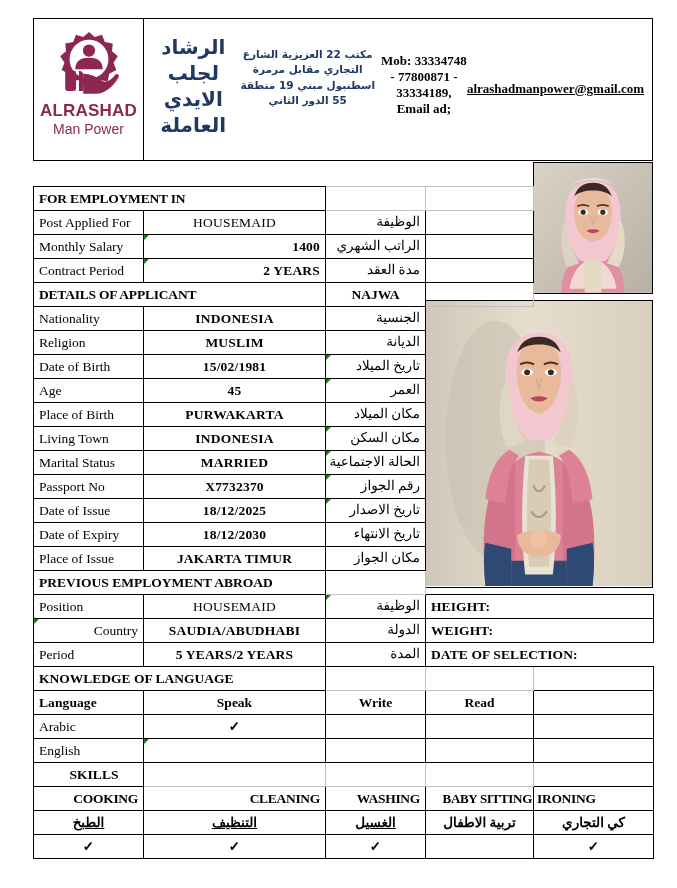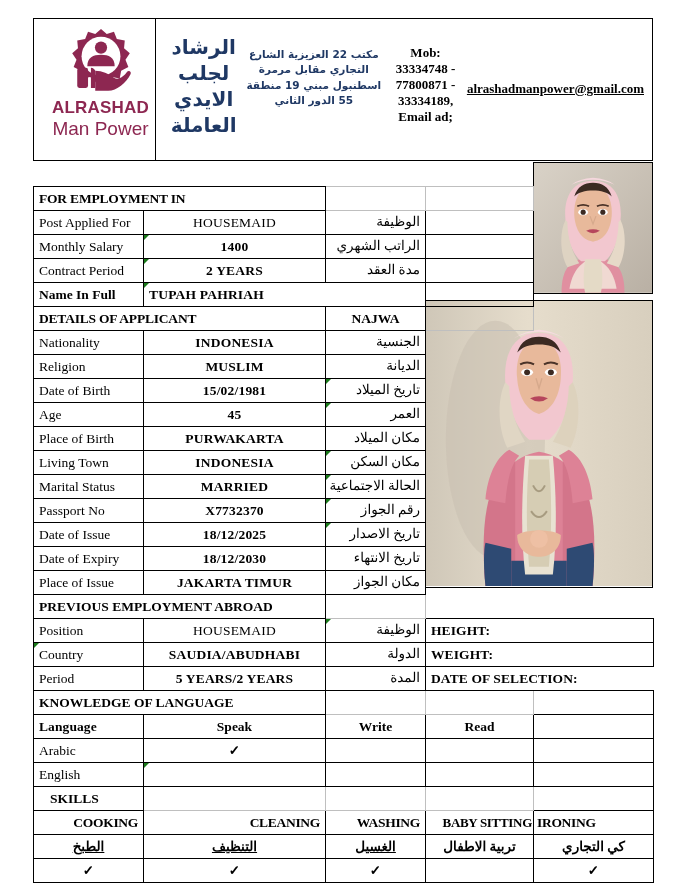--- a/index.html
+++ b/index.html
@@ -12,29 +12,28 @@
 
   
   .header{
     position:absolute;left:33px;top:18px;width:620px;height:143px;
     border:1.5px solid #000;box-sizing:border-box;display:flex;
   }
   .logo-cell{
     width:110px;border-right:1.5px solid #000;box-sizing:border-box;
     display:flex;flex-direction:column;align-items:center;justify-content:center;
     padding:3px 0 16px;
-    margin-left:12px;
   }
   .logo-mark{width:74px;height:72px;display:block;}
   .logo-name{
     font-family:"Liberation Sans",sans-serif;font-weight:bold;
     font-size:17px;letter-spacing:0.2px;color:#8d2751;line-height:1.05;margin-top:1px;
   }
   .logo-sub{
-    font-family:"Liberation Sans",sans-serif;font-size:19px;color:#8d2751;
+    font-family:"Liberation Sans",sans-serif;font-size:14px;color:#8d2751;
     line-height:1.15;margin-top:1px;
   }
   .header-main{
     flex:1;display:flex;flex-direction:row;align-items:center;justify-content:center;
     padding:4px 8px 6px;text-align:center;
   }
   .ar-title{
     direction:rtl;font-family:"DejaVu Sans",sans-serif;font-weight:bold;
     font-size:20px;color:#1f3864;line-height:1.3;margin-bottom:5px;
   }
@@ -84,21 +83,21 @@
   .big-lbl{font-weight:bold;font-size:15px;letter-spacing:0.1px;}
   .sk-en{text-align:right;font-weight:bold;font-size:14px;letter-spacing:-0.3px;}
   .sk-ar{text-align:center;direction:rtl;font-family:"DejaVu Sans",sans-serif;font-weight:bold;font-size:11px;text-decoration:underline;}
   .sk-ar.nou{text-decoration:none;}
   .tick{text-align:center;color:#e8113c;font-size:16px;font-weight:bold;line-height:1;}
   .tall{height:27px;}
   .nb{border:none !important;}
   .no-l{border-left:none !important;}
   .no-r{border-right:none !important;}
   .faint{border-color:#bfbfbf !important;}
-  .grn{position:relative;}
+  .grn{position:relative;text-align:right;}
   .grn:before{
     content:"";position:absolute;left:0;top:0;border-style:solid;
     border-width:5px 5px 0 0;border-color:#1a7a1a transparent transparent transparent;
   }
 </style>
 </head>
 <body>
 
 <div class="page">
 
@@ -231,26 +230,20 @@
         <td></td>
         <td class="nb"></td>
       </tr>
       <tr>
         <td class="lbl">Contract Period</td>
         <td class="val grn">2 YEARS</td>
         <td class="ar">مدة العقد</td>
         <td></td>
         <td class="nb"></td>
       </tr>
-      <tr>
-        <td class="name-lbl">Name In Full</td>
-        <td class="name-val grn" colspan="2">TUPAH PAHRIAH</td>
-        <td></td>
-        <td class="nb"></td>
-      </tr>
 
       <tr>
         <td class="sec" colspan="2">DETAILS OF APPLICANT</td>
         <td class="najwa">NAJWA</td>
         <td class="faint"></td>
         <td class="nb"></td>
       </tr>
 
       <tr>
         <td class="lbl">Nationality</td>
@@ -367,21 +360,21 @@
       </tr>
       <tr>
         <td class="lbl tall">English</td>
         <td class="tick grn"></td>
         <td class="tick"></td>
         <td class="tick"></td>
         <td></td>
       </tr>
 
       <tr>
-        <td class="sec-serif tall" style="padding-left:16px;">SKILLS</td>
+        <td class="sec-serif tall" style="padding-left:16px;text-align:center;">SKILLS</td>
         <td class="faint"></td>
         <td class="faint"></td>
         <td class="faint"></td>
         <td></td>
       </tr>
       <tr>
         <td class="sk-en tall">COOKING</td>
         <td class="sk-en">CLEANING</td>
         <td class="sk-en">WASHING</td>
         <td class="sk-en" style="padding:0 1px;font-size:13px;">BABY SITTING</td>

